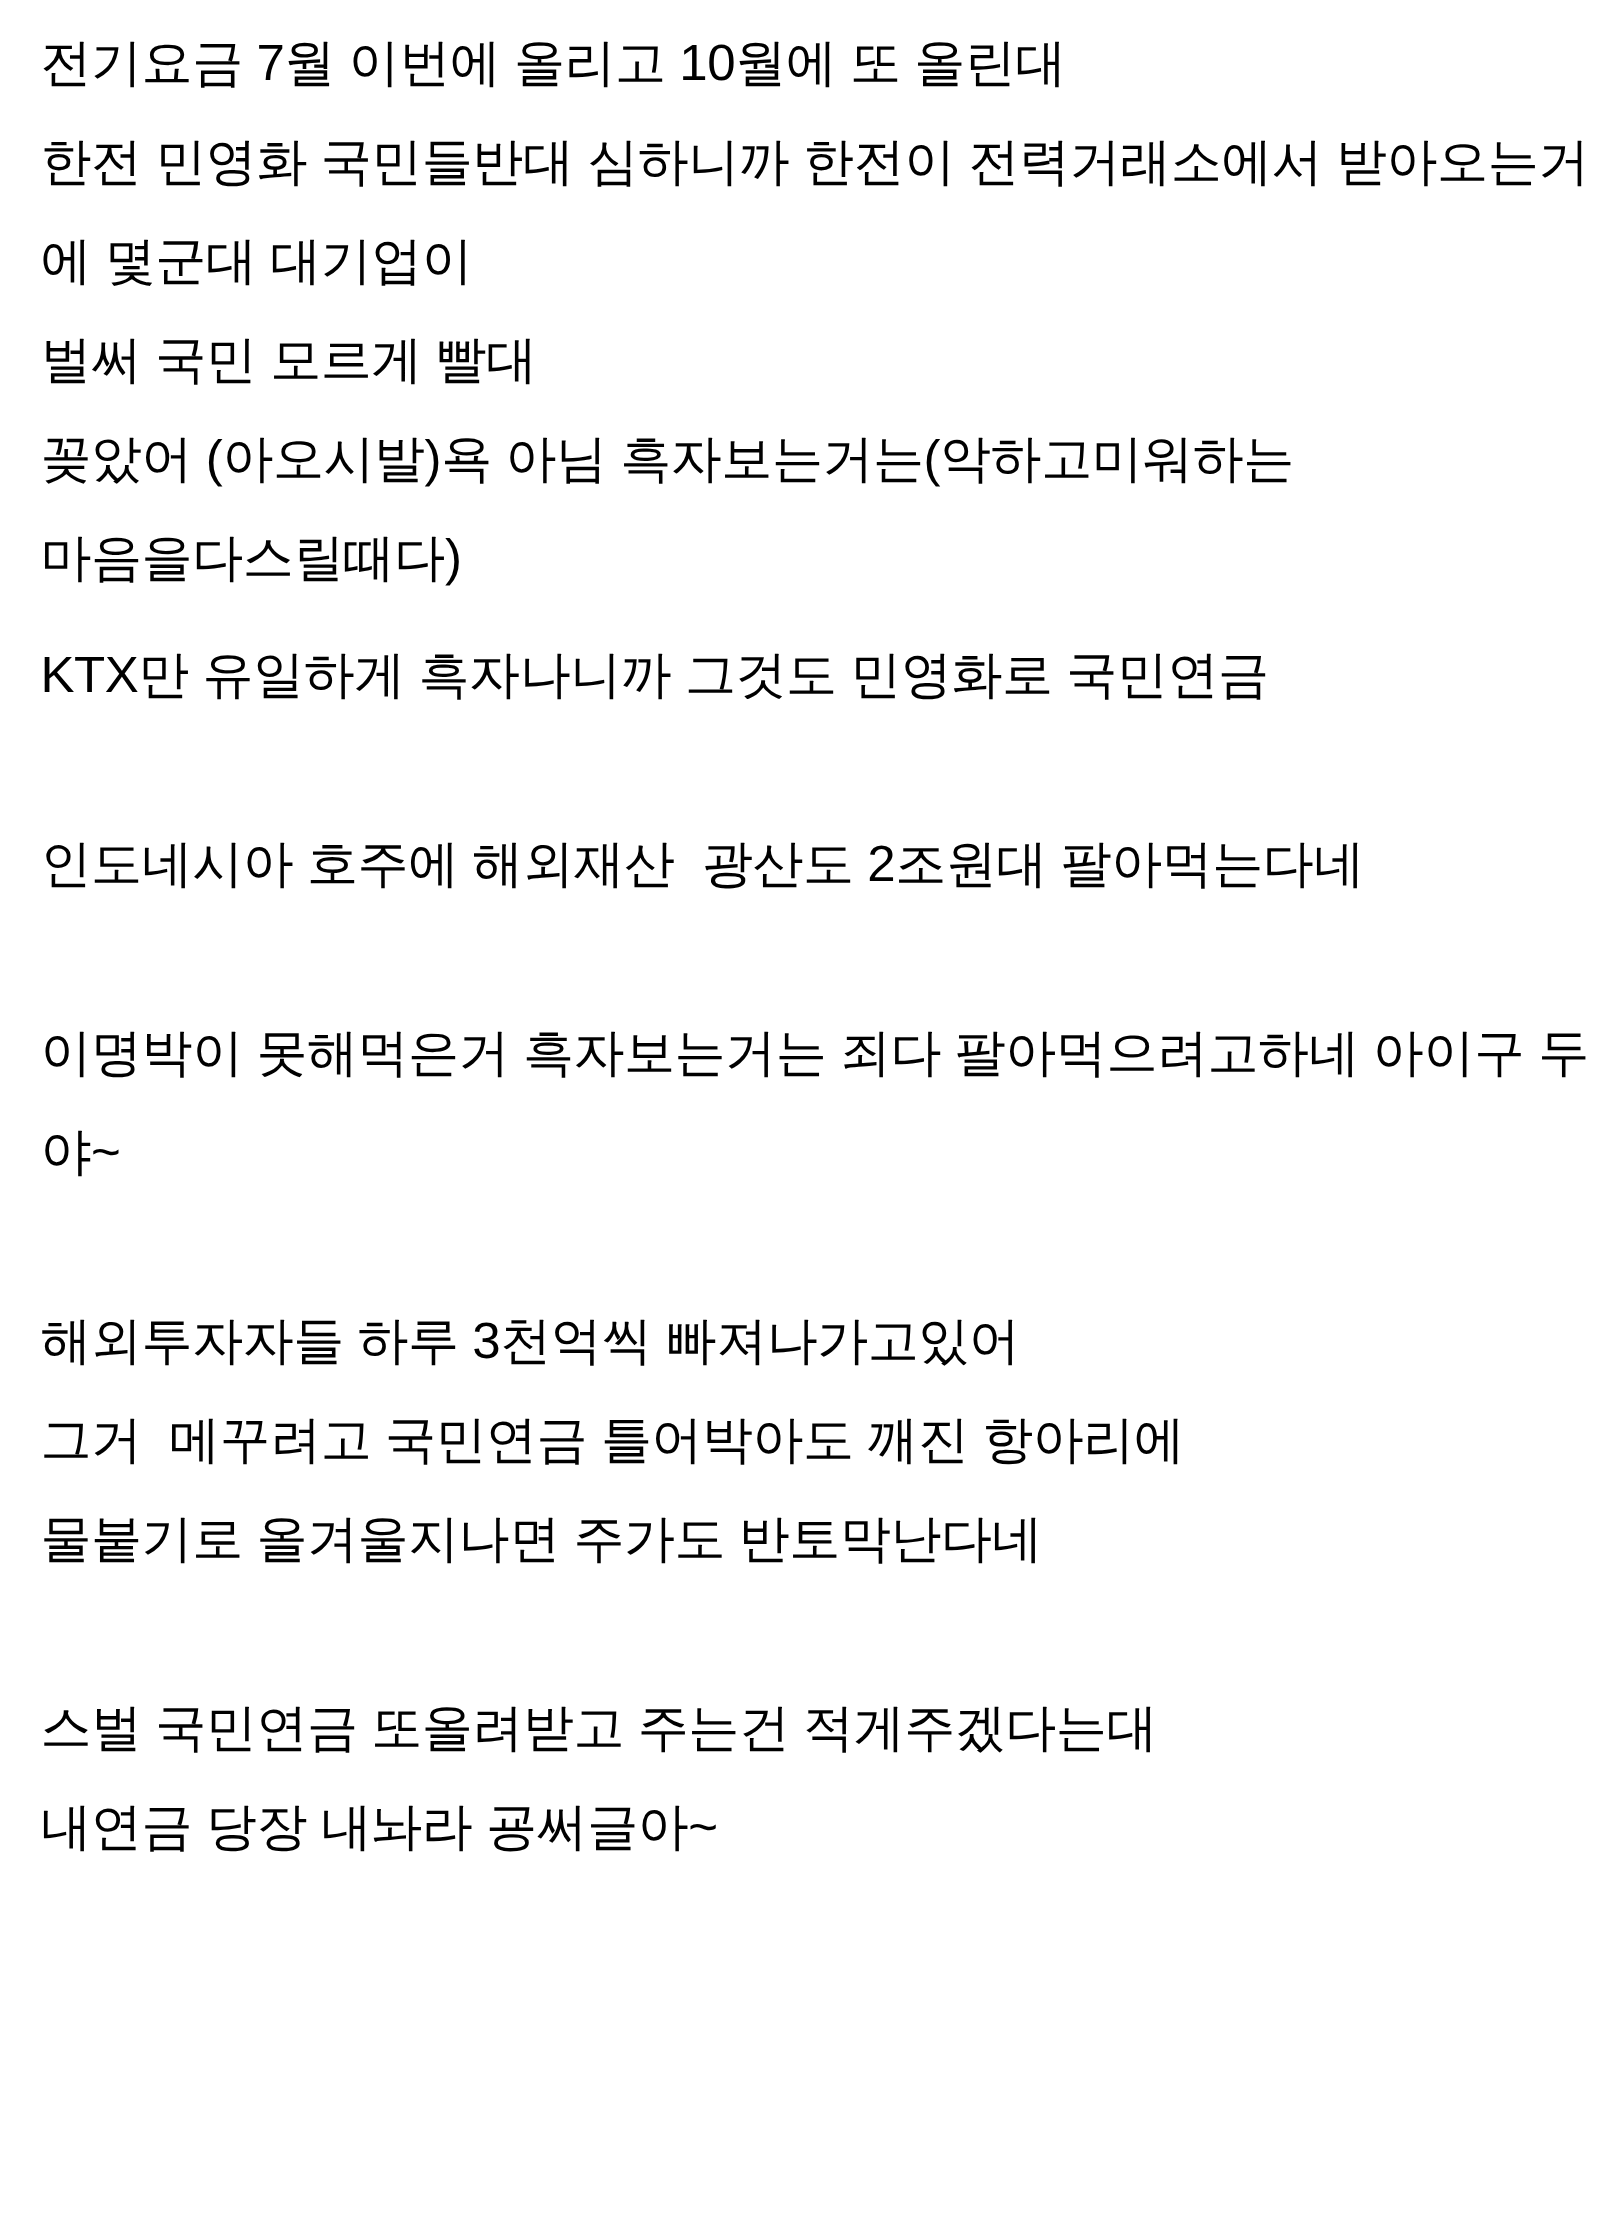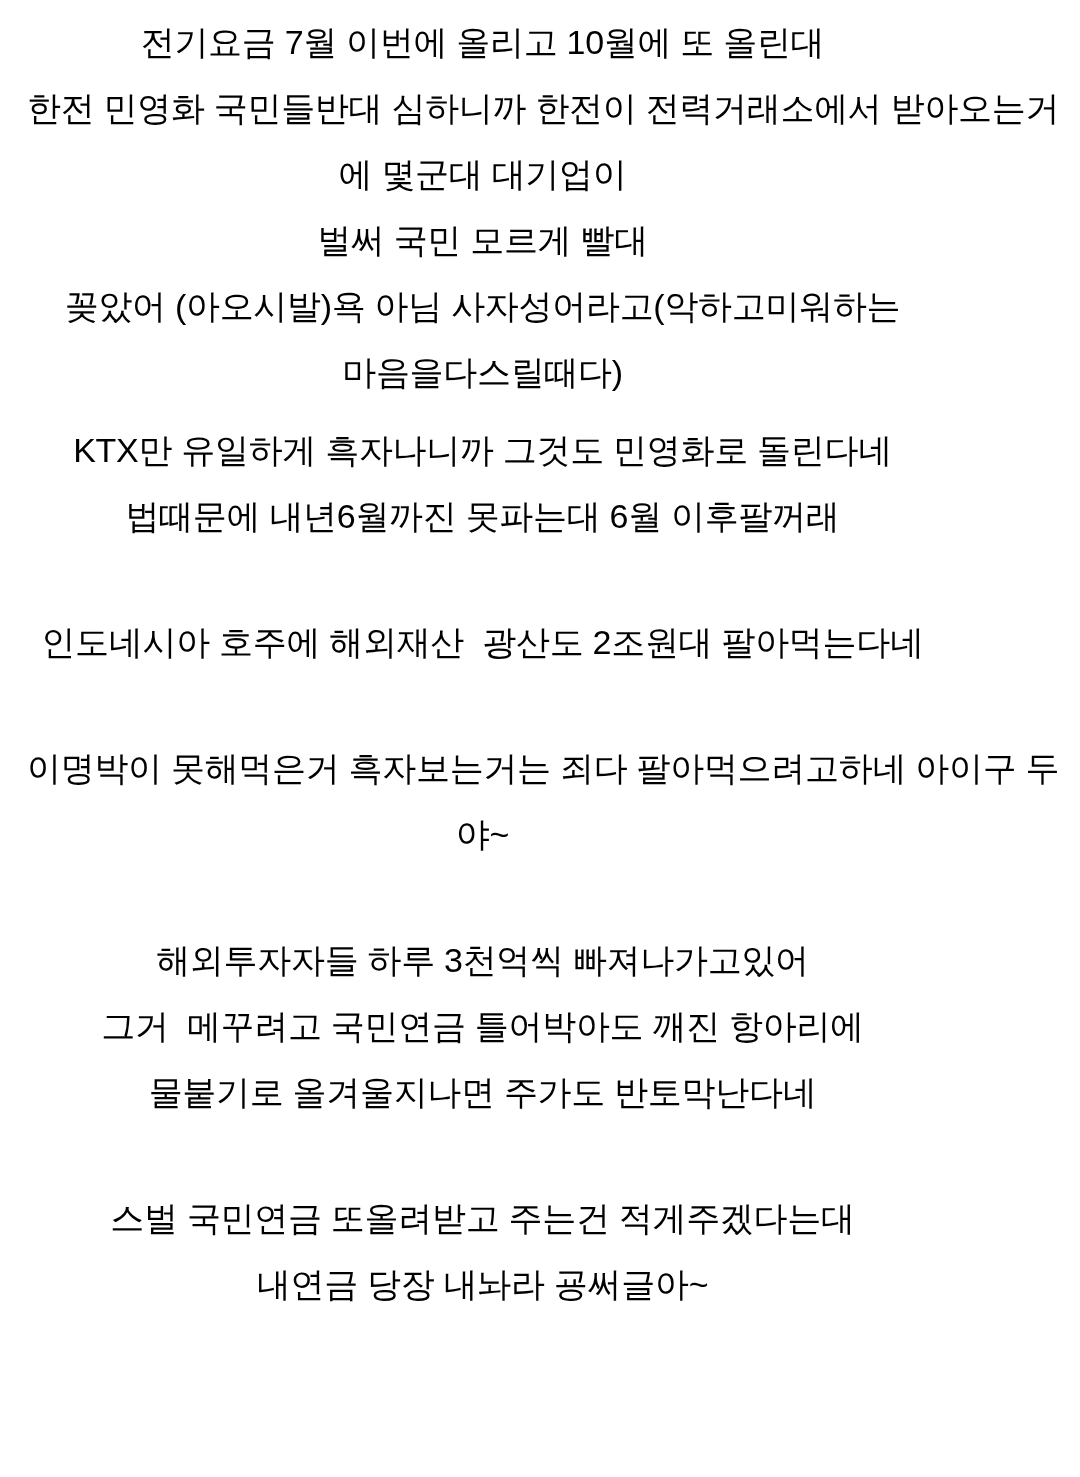--- a/index.html
+++ b/index.html
@@ -9,21 +9,20 @@
     width: 1080px;
     height: 1477px;
     overflow: hidden;
     font-family: "Liberation Sans", sans-serif;
     color: #000000;
   }
   .post {
     padding: 15px 30px 0 27px;
     box-sizing: border-box;
     width: 968px;
-    text-align: center;
   }
   .line {
     font-size: 34px;
     line-height: 54px;
     min-height: 54px;
     white-space: pre;       
     letter-spacing: -0.3px;
     font-weight: 400;
   }
   .s-first   { margin-top: 0; }
@@ -34,24 +33,23 @@
 </style>
 </head>
 <body>
 
 <div class="post">
 
 <div class="line s-first">전기요금 7월 이번에 올리고 10월에 또 올린대</div>
     <div class="line s-para">한전 민영화 국민들반대 심하니까 한전이 전력거래소에서 받아오는거</div>
     <div class="line s-wrap">에 몇군대 대기업이</div>
     <div class="line s-para">벌써 국민 모르게 빨대</div>
-    <div class="line s-para">꽂았어 (아오시발)욕 아님 사자성어라고(악하고미워하는</div>
+    <div class="line s-para">꽂았어 (아오시발)욕 아님 흑자보는거는(악하고미워하는</div>
     <div class="line s-para">마음을다스릴때다)</div>
-    <div class="line s-para-lg">KTX만 유일하게 흑자나니까 그것도 민영화로 돌린다네</div>
-    <div class="line s-para">법때문에 내년6월까진 못파는대 6월 이후팔꺼래</div>
+    <div class="line s-para-lg">KTX만 유일하게 흑자나니까 그것도 민영화로 국민연금</div>
     <div class="line s-gap">인도네시아 호주에 해외재산  광산도 2조원대 팔아먹는다네</div>
     <div class="line s-gap">이명박이 못해먹은거 흑자보는거는 죄다 팔아먹으려고하네 아이구 두</div>
     <div class="line s-wrap">야~</div>
     <div class="line s-gap">해외투자자들 하루 3천억씩 빠져나가고있어</div>
     <div class="line s-para">그거  메꾸려고 국민연금 틀어박아도 깨진 항아리에</div>
     <div class="line s-para">물붙기로 올겨울지나면 주가도 반토막난다네</div>
     <div class="line s-gap">스벌 국민연금 또올려받고 주는건 적게주겠다는대</div>
     <div class="line s-para">내연금 당장 내놔라 굥써글아~</div>
   </div>
 

